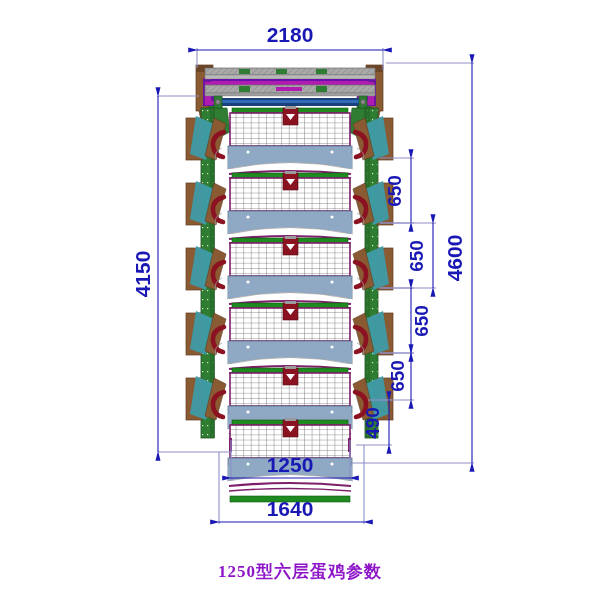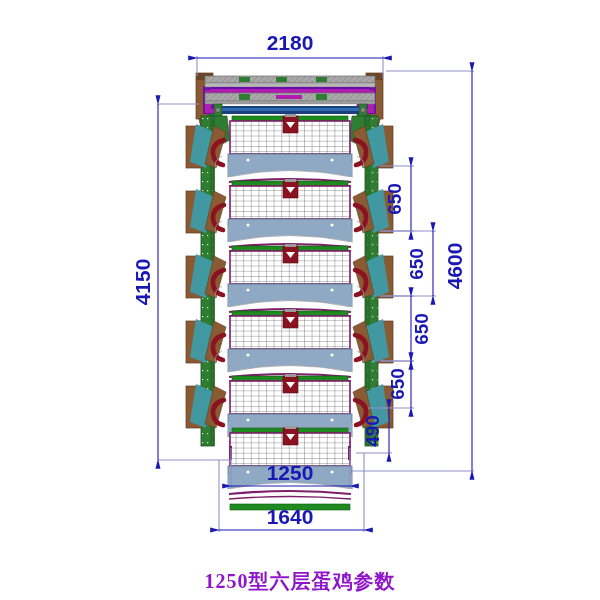--- a/index.html
+++ b/index.html
@@ -1,32 +1,32 @@
 <!DOCTYPE html>
 <html><head>
 <meta charset="utf-8">
 <style>
   html,body{margin:0;padding:0;}
   body{
     width:600px;height:600px;background:#ffffff;
     font-family:"Liberation Sans", sans-serif;
     overflow:hidden;position:relative;
   }
-  #stage{position:absolute;left:0;top:16px;width:600px;height:512px;}
+  #stage{position:absolute;left:0;top:8px;width:600px;height:512px;}
   svg{position:absolute;left:0;top:0;}
   .dimtxt{
     font-family:"Liberation Sans", sans-serif;
     font-size:21px;font-weight:bold;fill:#1a18b4;
     letter-spacing:0px;
   }
   .dimtxt.sm{font-size:19px;}
   .caption{
     position:absolute;left:0;top:552px;width:600px;text-align:center;
     font-family:"Liberation Serif", serif;
-    font-size:20px;font-weight:bold;color:#8e16c8;
+    font-size:17px;font-weight:bold;color:#8e16c8;
     letter-spacing:1px;white-space:nowrap;
   }
 </style>
 </head>
 <body>
 
 <div id="stage">
 
   <svg width="600" height="600" viewBox="0 0 600 600">
     <defs>

